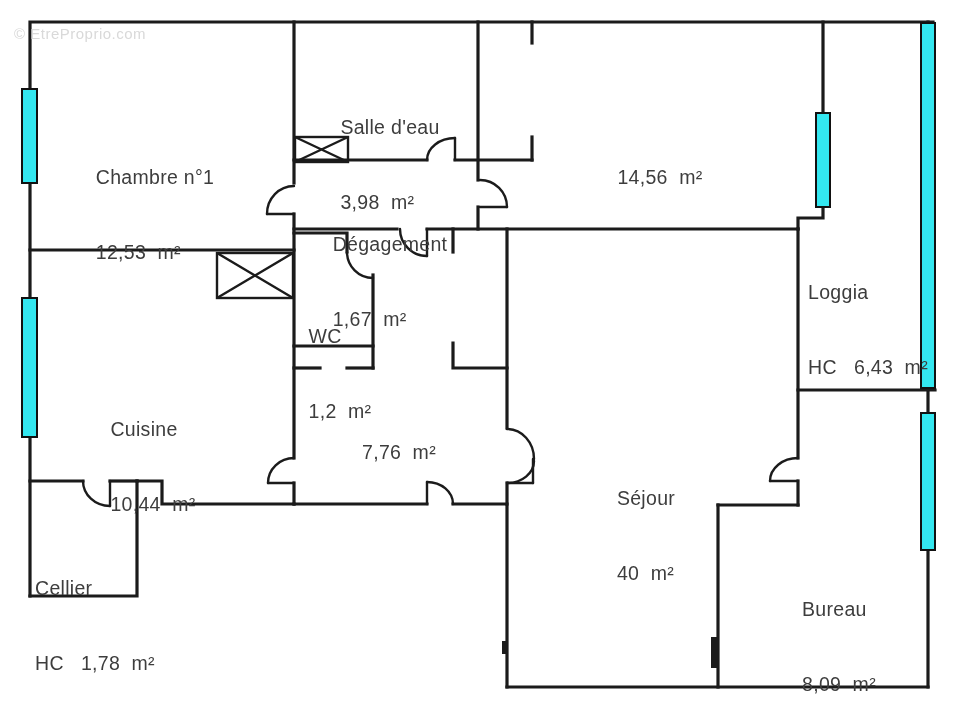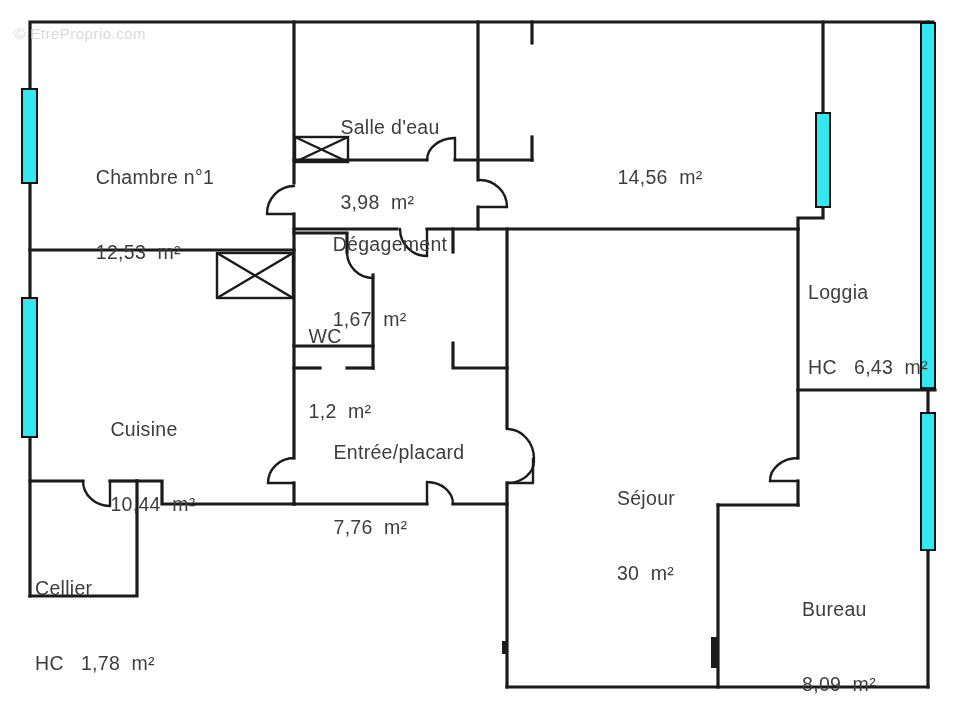--- a/index.html
+++ b/index.html
@@ -174,27 +174,26 @@
     <div>WC</div>
     <div>1,2  m²</div>
   </div>
 
   <div class="lbl" style="left:153px;top:367px">
     <div>Cuisine</div>
     <div>10,44  m²</div>
   </div>
 
   <div class="lbl" style="left:399px;top:390px">
-    <div>Entrée/placard</div>
     <div>7,76  m²</div>
   </div>
 
   <div class="lbl" style="left:646px;top:436px">
     <div>Séjour</div>
-    <div>30  m²</div>
+    <div>40  m²</div>
   </div>
 
   <div class="lbl left" style="left:35px;top:526px">
     <div>Cellier</div>
     <div>HC   1,78  m²</div>
   </div>
 
   <div class="lbl" style="left:839px;top:547px">
     <div>Bureau</div>
     <div>8,09  m²</div>

